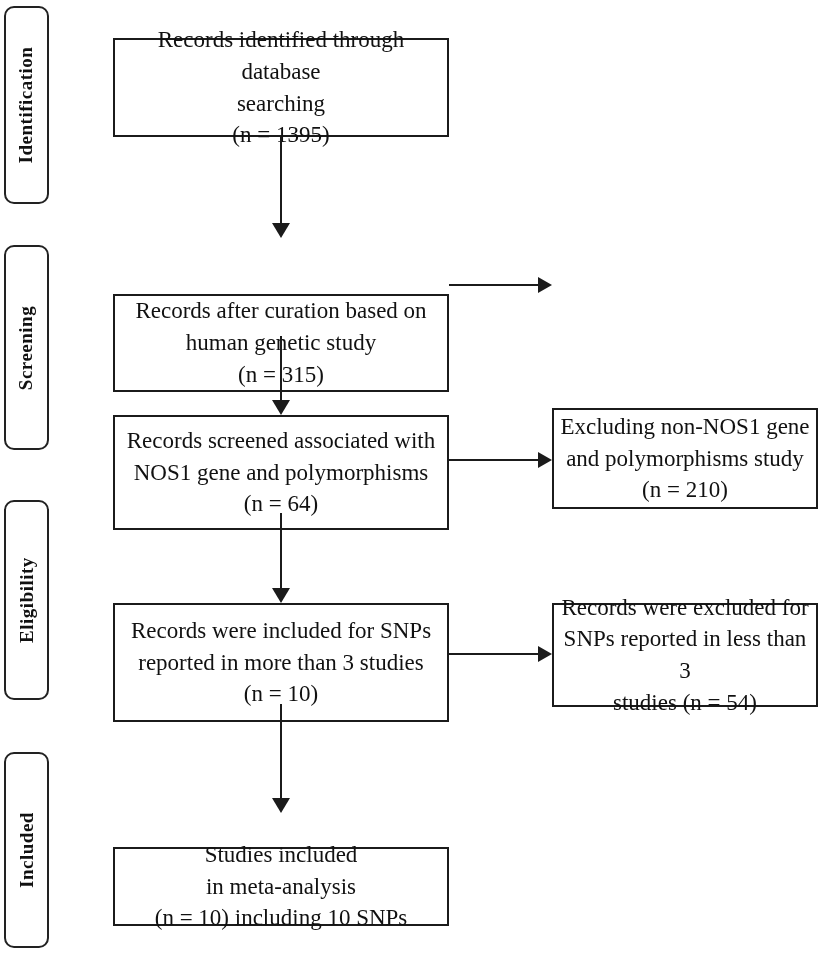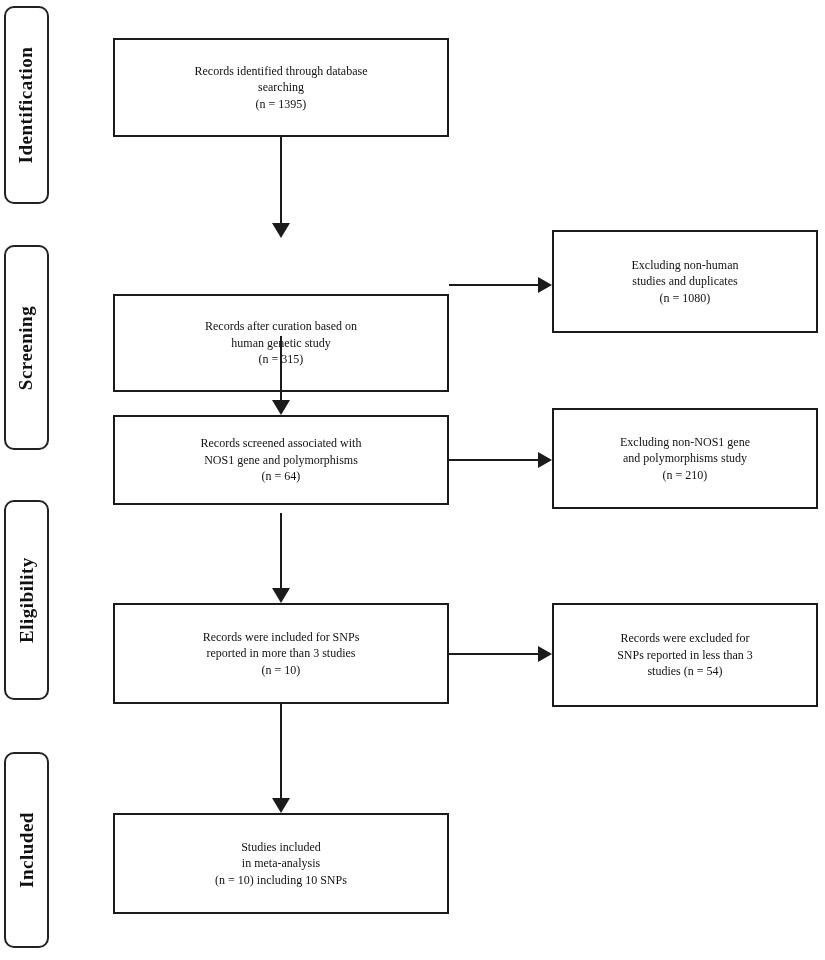--- a/index.html
+++ b/index.html
@@ -36,21 +36,21 @@
     position: absolute;
     border: 2px solid #1b1b1b;
     background: #ffffff;
     display: flex;
     align-items: center;
     justify-content: center;
     text-align: center;
   }
   .fbox .txt {
     white-space: pre-line;
-    font-size: 12px;
+    font-size: 23px;
     line-height: 1.38;
     padding: 2px 6px;
     color: #111111;
   }
   .main { left: 113px; width: 336px; }
   .side { left: 552px; width: 266px; }
   .vline {
     position: absolute;
     width: 2px;
     background: #1b1b1b;
@@ -96,41 +96,36 @@
   <div class="fbox main" style="top:38px;height:99px;">
     <div class="txt">Records identified through database
 searching
 (n = 1395)</div>
   </div>
   <div class="fbox main" style="top:250px;height:98px;margin-top:44px;">
     <div class="txt">Records after curation based on
 human genetic study
 (n = 315)</div>
   </div>
-  <div class="fbox main" style="top:415px;height:90px;">
+  <div class="fbox main" style="top:415px;height:115px;">
     <div class="txt">Records screened associated with
 NOS1 gene and polymorphisms
 (n = 64)</div>
   </div>
-  <div class="fbox main" style="top:603px;height:101px;">
+  <div class="fbox main" style="top:603px;height:119px;">
     <div class="txt">Records were included for SNPs
 reported in more than 3 studies
 (n = 10)</div>
   </div>
-  <div class="fbox main" style="top:813px;height:101px;">
+  <div class="fbox main" style="top:847px;height:79px;">
     <div class="txt">Studies included
 in meta-analysis
 (n = 10) including 10 SNPs</div>
   </div>
 
-  <div class="fbox side" style="top:230px;height:103px;">
-    <div class="txt">Excluding non-human
-studies and duplicates
-(n = 1080)</div>
-  </div>
   <div class="fbox side" style="top:408px;height:101px;">
     <div class="txt">Excluding non-NOS1 gene
 and polymorphisms study
 (n = 210)</div>
   </div>
   <div class="fbox side" style="top:603px;height:104px;align-items:center;">
     <div class="txt">Records were excluded for
 SNPs reported in less than 3
 studies (n = 54)</div>
   </div>

